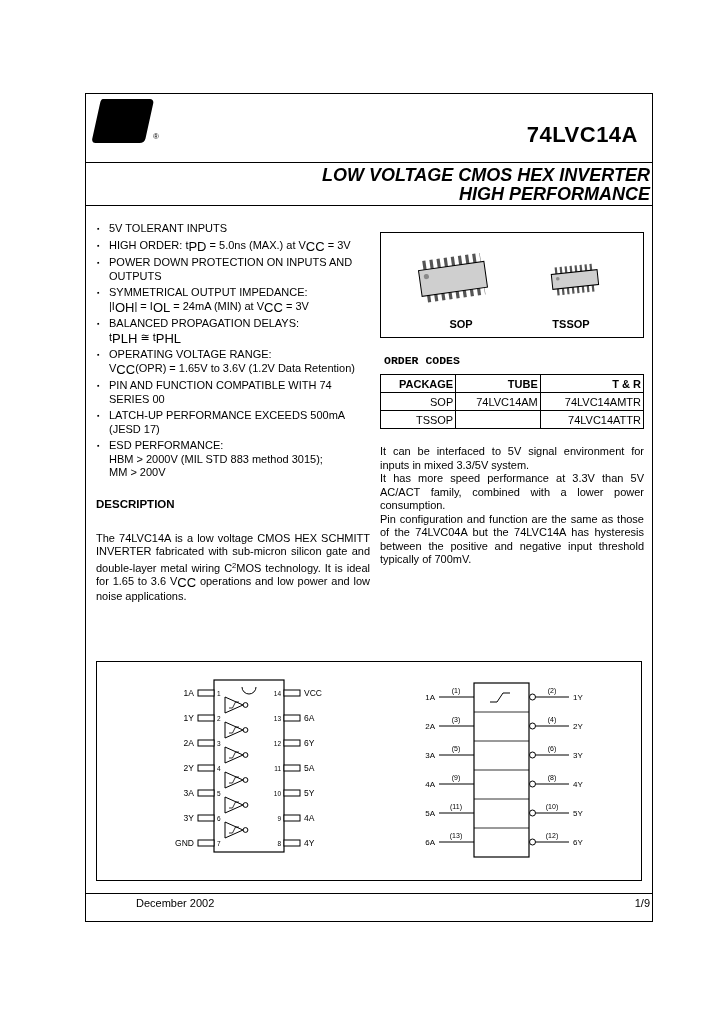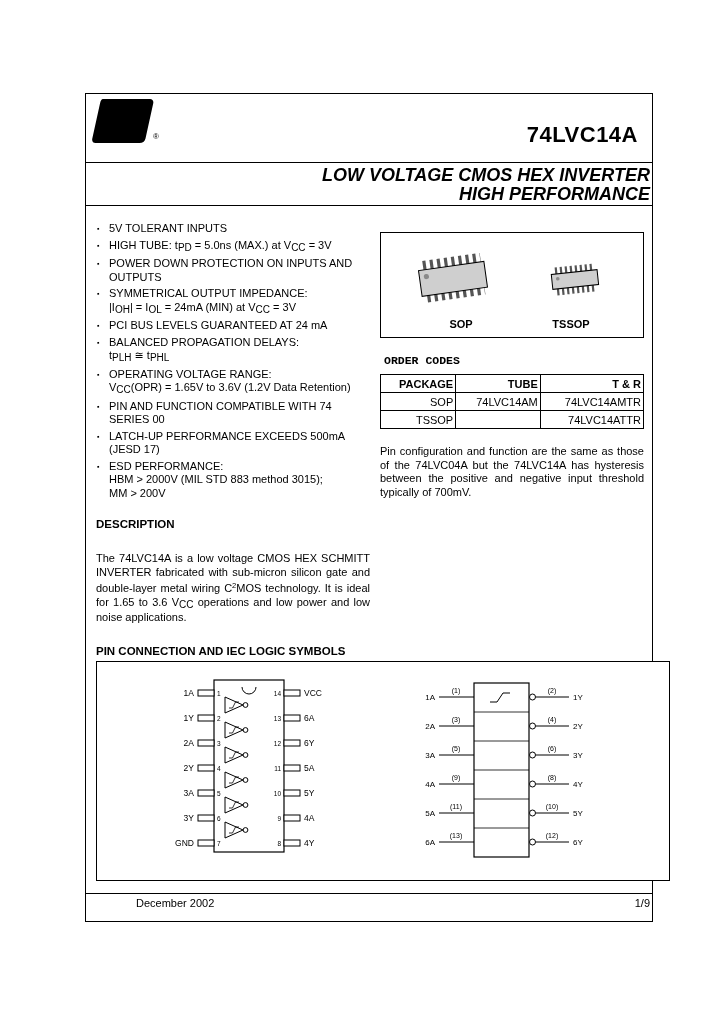--- a/index.html
+++ b/index.html
@@ -26,21 +26,21 @@
   }
   .title-line1 { top:71px; }
   .title-line2 { top:90px; }
 
   .col-left  { position:absolute; left:10px;  top:128px; width:274px; }
   .col-right { position:absolute; left:294px; top:138px; width:264px; }
 
   ul.features { list-style:none; margin:0; padding:0; font-size:11px; line-height:13.5px; }
   ul.features li { position:relative; padding-left:13px; margin-bottom:3px; }
   ul.features li::before { content:"▪"; position:absolute; left:1px; top:0; font-size:7px; }
-  sub { font-size:10px; vertical-align:-2px;margin-top:18px; }
+  sub { font-size:13px; vertical-align:-2px;margin-top:18px; }
   sup { font-size:7.5px; vertical-align:4px; }
 
   .section-heading { font-size:11.5px; font-weight:bold; margin:0; }
   .desc-heading { margin:18px 0 22px 0; }
   .desc-text { font-size:11px; line-height:13.5px; text-align:justify; margin:0; }
 
   .pkg-box { position:relative; border:1px solid #000; height:104px; margin-bottom:16px; background:#fff; }
   .pkg-label { position:absolute; bottom:7px; font-size:11px; font-weight:bold; text-align:center; }
   .pkg-label-sop   { left:45px;  width:70px; }
   .pkg-label-tssop { left:150px; width:80px; }
@@ -51,21 +51,21 @@
   table.order { width:100%; border-collapse:collapse; font-size:11px; }
   table.order th, table.order td {
     border:1px solid #000; text-align:right; padding:1.5px 2px; height:14px;
   }
   table.order th { font-weight:bold; }
 
   .right-paras { margin-top:16px; }
   .right-paras p { font-size:11px; line-height:13.5px; text-align:justify; margin:0; }
 
   .pin-heading { position:absolute; left:10px; top:551px; }
-  .pin-box { position:absolute; left:10px; top:567px; width:544px; height:218px; border:1px solid #000; background:#fff;padding-left:28px; }
+  .pin-box { position:absolute; left:10px; top:567px; width:544px; height:218px; border:1px solid #000; background:#fff; }
   .pin-svg-left  { position:absolute; left:22px;  top:13px; }
   .pin-svg-right { position:absolute; left:292px; top:13px; }
 
   svg { font-family:"Liberation Sans", sans-serif; }
   svg text { fill:#000; }
 
   .footer-rule { position:absolute; left:0; right:0; top:799px; border-top:1.5px solid #000; }
   .footer-date { position:absolute; left:2px;  top:803px; font-size:11px;padding-left:48px; }
   .footer-page { position:absolute; right:2px; top:803px; font-size:11px; }
 </style>
@@ -86,24 +86,23 @@
     <div class="part-number">74LVC14A</div>
 
     <div class="rule rule-top"></div>
     <div class="title-line1">LOW VOLTAGE CMOS HEX INVERTER</div>
     <div class="title-line2">HIGH PERFORMANCE</div>
     <div class="rule rule-mid"></div>
 
     <div class="col-left">
       <ul class="features">
           <li><span>5V TOLERANT INPUTS</span></li>
-          <li><span>HIGH TUBE: t</span><sub>PD</sub><span> = 5.0ns (MAX.) at V</span><sub>CC</sub><span> = 3V</span></li>
+          <li><span>HIGH ORDER: t</span><sub>PD</sub><span> = 5.0ns (MAX.) at V</span><sub>CC</sub><span> = 3V</span></li>
           <li><span>POWER DOWN PROTECTION ON INPUTS AND OUTPUTS</span></li>
           <li><span>SYMMETRICAL OUTPUT IMPEDANCE:</span><br><span>|I</span><sub>OH</sub><span>| = I</span><sub>OL</sub><span> = 24mA (MIN) at V</span><sub>CC</sub><span> = 3V</span></li>
-          <li><span>PCI BUS LEVELS GUARANTEED AT 24 mA</span></li>
           <li><span>BALANCED PROPAGATION DELAYS:</span><br><span>t</span><sub>PLH</sub><span> ≅ t</span><sub>PHL</sub></li>
           <li><span>OPERATING VOLTAGE RANGE:</span><br><span>V</span><sub>CC</sub><span>(OPR) = 1.65V to 3.6V (1.2V Data Retention)</span></li>
           <li><span>PIN AND FUNCTION COMPATIBLE WITH 74 SERIES 00</span></li>
           <li><span>LATCH-UP PERFORMANCE EXCEEDS 500mA (JESD 17)</span></li>
           <li><span>ESD PERFORMANCE:</span><br><span>HBM &gt; 2000V (MIL STD 883 method 3015);</span><br><span>MM &gt; 200V</span></li>
         </ul>
       <h3 class="section-heading desc-heading">DESCRIPTION</h3>
       <p class="desc-text"><span>The 74LVC14A is a low voltage CMOS HEX SCHMITT INVERTER fabricated with sub-micron silicon gate and double-layer metal wiring C</span><sup>2</sup><span>MOS technology. It is ideal for 1.65 to 3.6 V</span><sub>CC</sub><span> operations and low power and low noise applications.</span></p>
     </div>
 
@@ -146,25 +145,26 @@
           </tr>
           <tr>
             <td>TSSOP</td>
             <td></td>
             <td>74LVC14ATTR</td>
           </tr>
         </tbody>
       </table>
 
       <div class="right-paras">
+          <p>It can be interfaced to 5V signal environment for inputs in mixed 3.3/5V system.</p>
+          <p>It has more speed performance at 3.3V than 5V AC/ACT family, combined with a lower power consumption.</p>
           <p>Pin configuration and function are the same as those of the 74LVC04A but the 74LVC14A has hysteresis between the positive and negative input threshold typically of 700mV.</p>
         </div>
     </div>
 
-    <h3 class="section-heading pin-heading">PIN CONNECTION AND IEC LOGIC SYMBOLS</h3>
     <div class="pin-box">
 
       <svg class="pin-svg-left" width="250" height="192" viewBox="0 0 250 192">
         <defs>
           <g id="inv">
             <polygon points="0,-8 0,8 18,0" fill="none" stroke="#000" stroke-width="1"></polygon>
             <circle cx="20.5" cy="0" r="2.4" fill="none" stroke="#000" stroke-width="1"></circle>
             <path d="M4,3 h3.5 l3,-6 h3.5" fill="none" stroke="#000" stroke-width="0.8"></path>
           </g>
         </defs>

